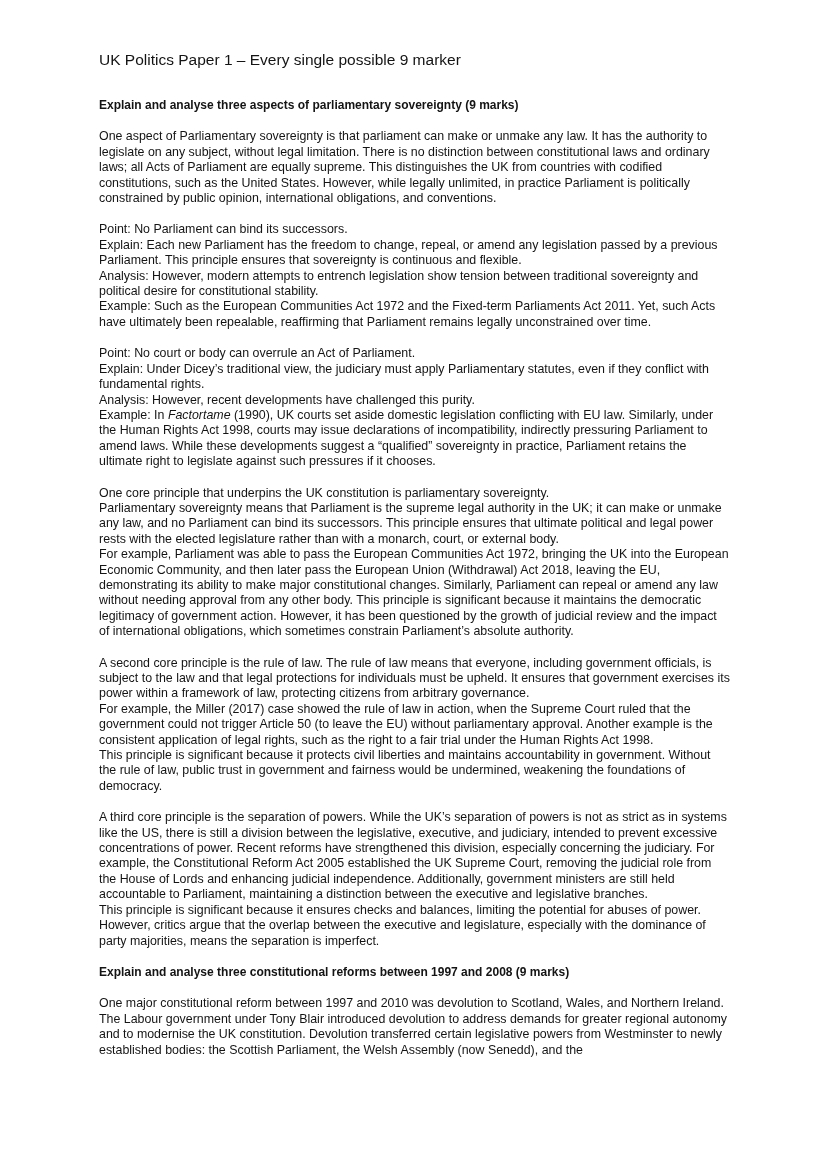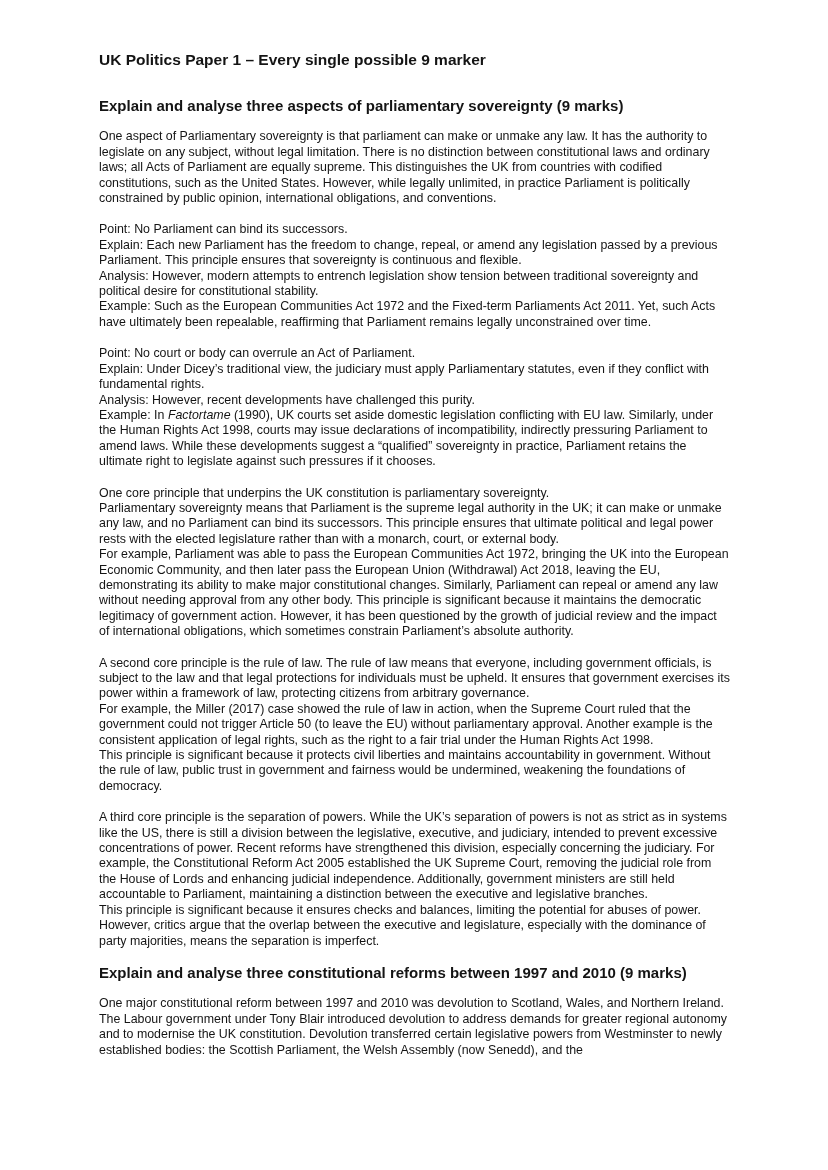--- a/index.html
+++ b/index.html
@@ -13,27 +13,27 @@
     height: 1170px;
     box-sizing: border-box;
     background: #ffffff;
     padding: 50px 98px 40px 99px;
     font-family: "Liberation Sans", "DejaVu Sans", sans-serif;
     color: #141414;
     overflow: hidden;
   }
   .doc-title {
     font-size: 15.5px;
-    font-weight: 700;
+    font-weight: 400;
     line-height: 19px;
     margin: 0 0 29px 0;
     color: #141414;
   }
   .q-heading {
-    font-size: 15px;
+    font-size: 12px;
     font-weight: 700;
     line-height: 15.4px;
     margin: 5px 0 16px 0;
   }
   .para {
     font-size: 12.4px;
     font-weight: 400;
     line-height: 15.4px;
     margin: 12px 0 16px 0;
     white-space: pre-line;
@@ -70,17 +70,17 @@
 Parliamentary sovereignty means that Parliament is the supreme legal authority in the UK; it can make or unmake any law, and no Parliament can bind its successors. This principle ensures that ultimate political and legal power rests with the elected legislature rather than with a monarch, court, or external body.
 For example, Parliament was able to pass the European Communities Act 1972, bringing the UK into the European Economic Community, and then later pass the European Union (Withdrawal) Act 2018, leaving the EU, demonstrating its ability to make major constitutional changes. Similarly, Parliament can repeal or amend any law without needing approval from any other body. This principle is significant because it maintains the democratic legitimacy of government action. However, it has been questioned by the growth of judicial review and the impact of international obligations, which sometimes constrain Parliament’s absolute authority.</p>
     <p class="para">A second core principle is the rule of law. The rule of law means that everyone, including government officials, is subject to the law and that legal protections for individuals must be upheld. It ensures that government exercises its power within a framework of law, protecting citizens from arbitrary governance.
 For example, the Miller (2017) case showed the rule of law in action, when the Supreme Court ruled that the government could not trigger Article 50 (to leave the EU) without parliamentary approval. Another example is the consistent application of legal rights, such as the right to a fair trial under the Human Rights Act 1998.
 This principle is significant because it protects civil liberties and maintains accountability in government. Without the rule of law, public trust in government and fairness would be undermined, weakening the foundations of democracy.</p>
     <p class="para">A third core principle is the separation of powers. While the UK’s separation of powers is not as strict as in systems like the US, there is still a division between the legislative, executive, and judiciary, intended to prevent excessive concentrations of power. Recent reforms have strengthened this division, especially concerning the judiciary. For example, the Constitutional Reform Act 2005 established the UK Supreme Court, removing the judicial role from the House of Lords and enhancing judicial independence. Additionally, government ministers are still held accountable to Parliament, maintaining a distinction between the executive and legislative branches.
 This principle is significant because it ensures checks and balances, limiting the potential for abuses of power. However, critics argue that the overlap between the executive and legislature, especially with the dominance of party majorities, means the separation is imperfect.</p>
   </section>
 
   <section>
-    <div class="q-heading">Explain and analyse three constitutional reforms between 1997 and 2010 (9 marks)</div>
+    <div class="q-heading">Explain and analyse three constitutional reforms between 1997 and 2008 (9 marks)</div>
     <p class="para">One major constitutional reform between 1997 and 2010 was devolution to Scotland, Wales, and Northern Ireland. The Labour government under Tony Blair introduced devolution to address demands for greater regional autonomy and to modernise the UK constitution. Devolution transferred certain legislative powers from Westminster to newly established bodies: the Scottish Parliament, the Welsh Assembly (now Senedd), and the</p>
   </section>
 
 </div>
 
 </body></html>

